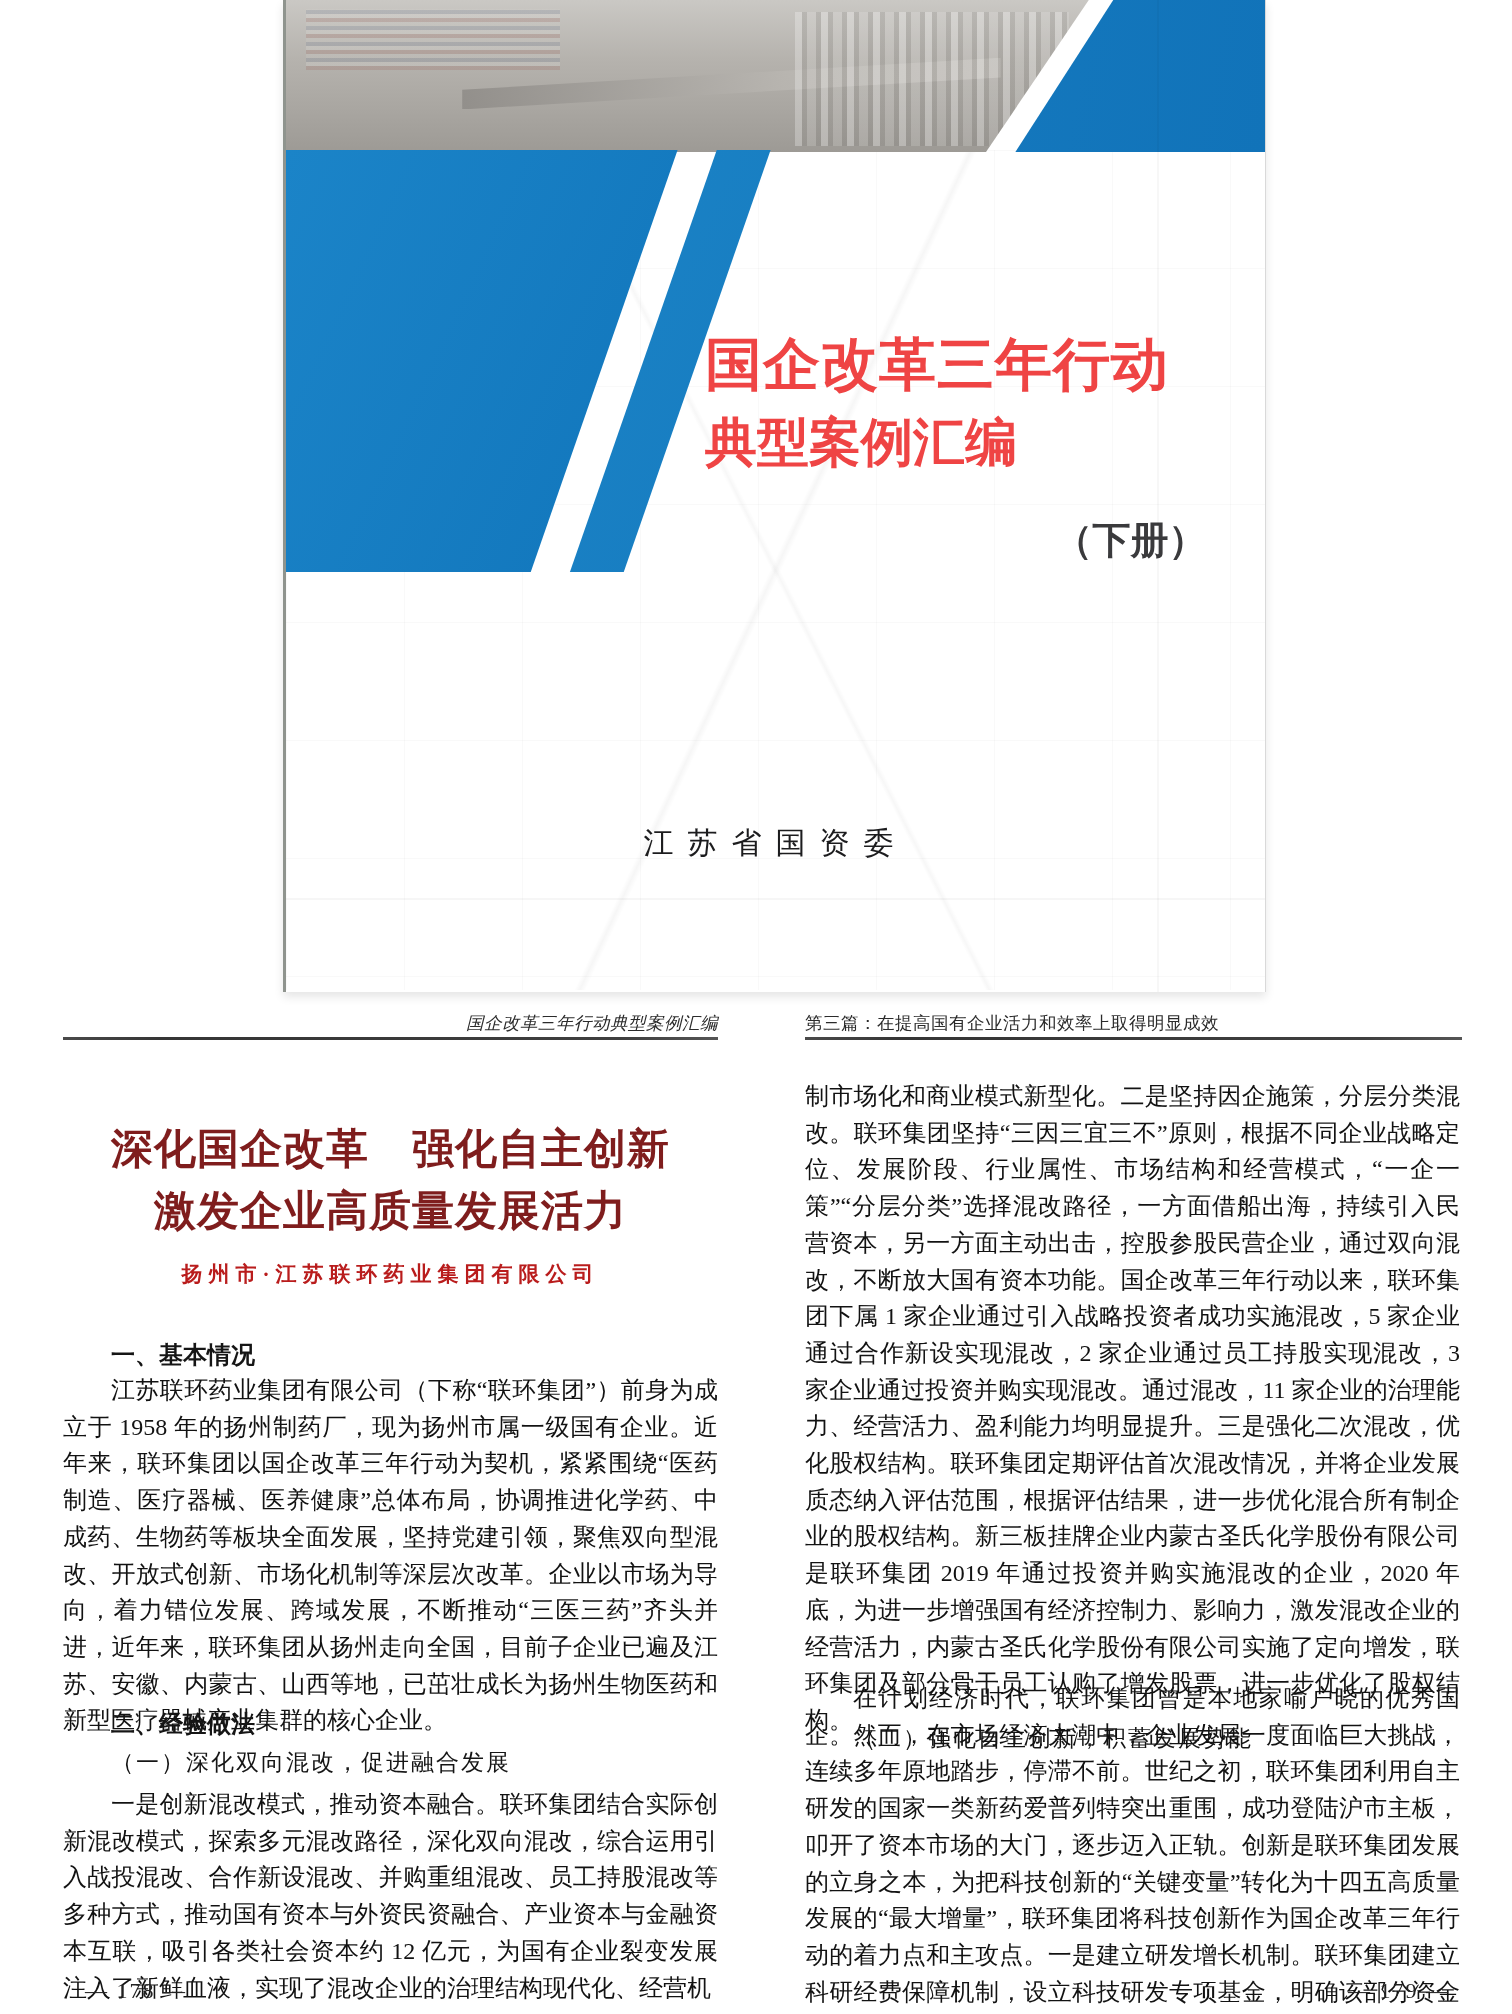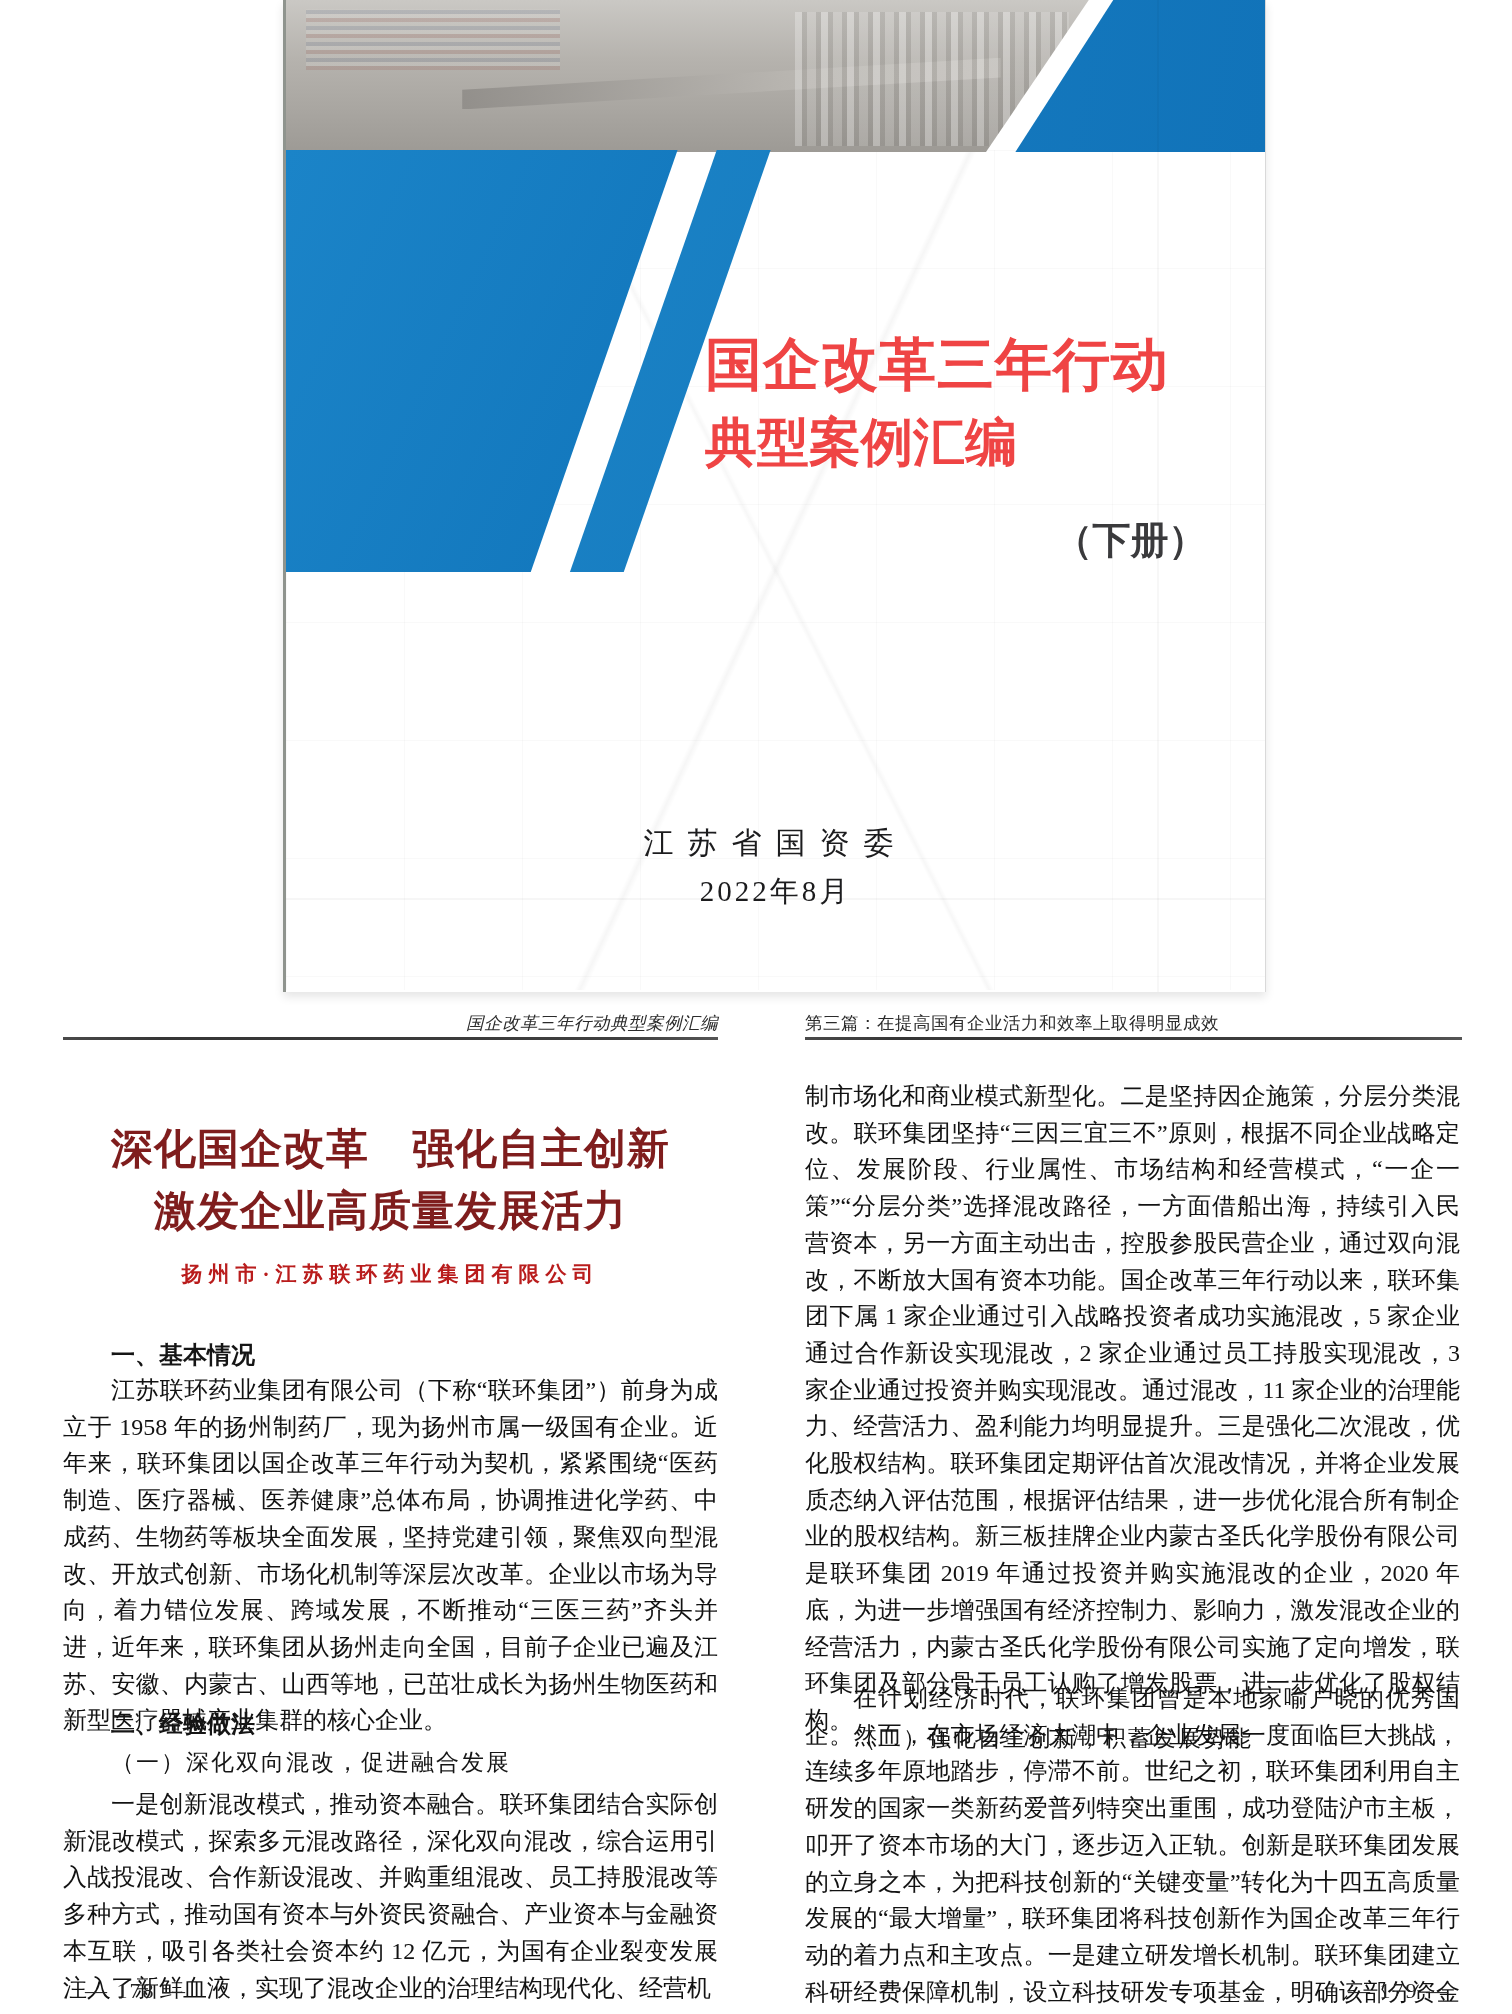--- a/index.html
+++ b/index.html
@@ -155,21 +155,20 @@
   <div class="abs blue-band">
     <div class="abs blue-main"></div>
     <div class="abs blue-slash"></div>
   </div>
 
   <div class="abs book-title1">国企改革三年行动</div>
   <div class="abs book-title2">典型案例汇编</div>
   <div class="abs book-volume">（下册）</div>
 
   <div class="abs cover-publisher">江苏省国资委</div>
-  <div class="abs cover-date">2022年8月</div>
 
   <div class="abs cover-crease-h"></div>
   <div class="abs cover-crease-v"></div>
 </div>
 
 <div>
   <div class="abs page-header ph-left">国企改革三年行动典型案例汇编</div>
   <div class="abs rule rule-left"></div>
 
   <div class="abs article-title at1">深化国企改革　强化自主创新</div>

